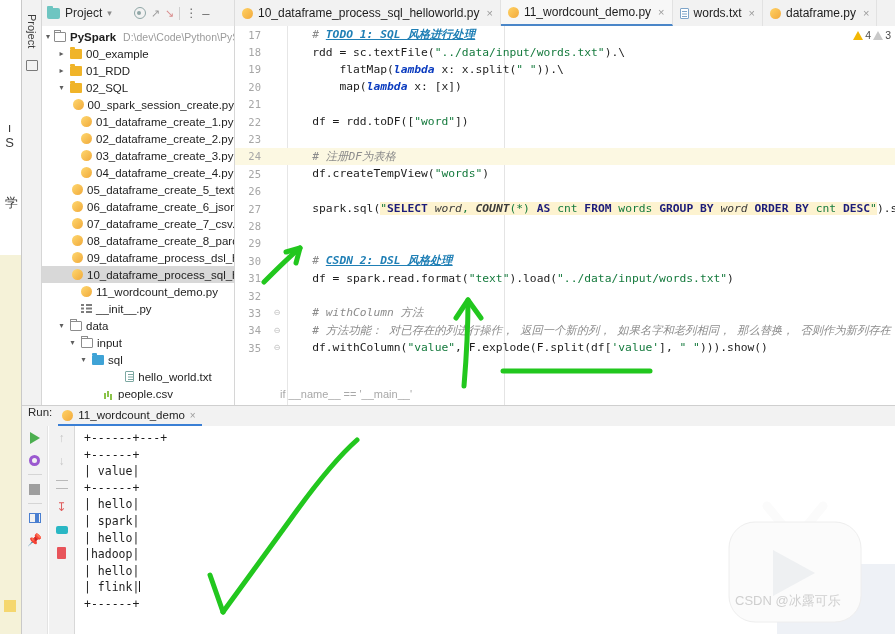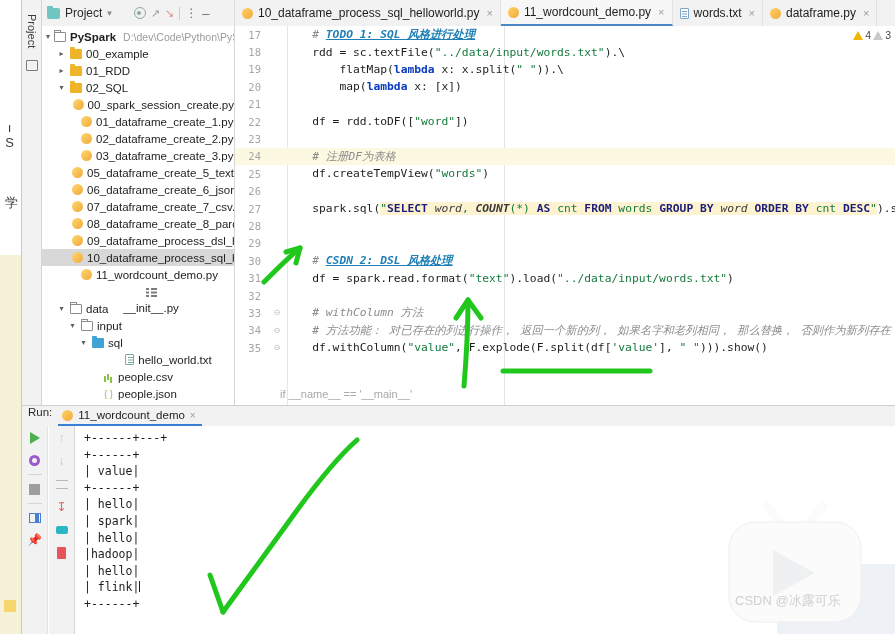--- a/index.html
+++ b/index.html
@@ -132,21 +132,21 @@
   .gutter-wrap { position:absolute; inset:0; }
   .code-line { position:relative; height:17.4px; display:flex; align-items:center; }
   .code-line.hl { background:#fcf8e2; }
   .lnum { width:34px; text-align:right; padding-right:8px; color:#a6a6a6;
           font-family:"DejaVu Sans Mono", monospace; font-size:10.5px; flex:none; }
   .fold { width:16px; text-align:center; color:#b8b8b8; font-size:8px; flex:none; }
   .ctext { font-family:"DejaVu Sans Mono", monospace; font-size:11.3px; white-space:pre; color:#1d1d1d; letter-spacing:0; }
   .cmt { color:#8c8c8c; font-style:italic; }
   .todo { color:#1f7fb5; font-weight:bold; font-style:italic; text-decoration:underline; }
   .str { color:#157a3d; }
-  .kw  { color:#0a3bbf; font-weight:bold; }
+  .kw  { color:#0a3bbf; font-weight:bold;font-style:italic; }
   .sqlhl { background:#fdf3d0; }
   .sqlkw { color:#1c1c7a; font-weight:bold; }
   .sqlid { color:#3a3a3a; font-style:italic; }
   .indent-guide { position:absolute; left:52px; top:0; bottom:0; width:1px; background:#e6e6e6; }
   .vsep { position:absolute; left:269px; top:0; bottom:0; width:1px; background:#e4e4e4; }
 
   .warnbar { position:absolute; right:4px; top:3px; display:flex; align-items:center; gap:2px; font-size:10.5px; color:#4a4a4a; z-index:6; }
   .tri { width:0;height:0;border-left:5px solid transparent;border-right:5px solid transparent; }
   .tri.y { border-bottom:9px solid #f2b705; }
   .tri.g { border-bottom:9px solid #c9c9c9; }
@@ -288,20 +288,25 @@
         <span class="tname">02_dataframe_create_2.py</span>
       </div>
       <div class="trow" style="padding-left: 26px;">
         <span class="tw"></span>
         <span class="py-dot"></span>
         <span class="tname">03_dataframe_create_3.py</span>
       </div>
       <div class="trow" style="padding-left: 26px;">
         <span class="tw"></span>
         <span class="py-dot"></span>
+        <span class="tname">04_dataframe_create_4.py</span>
+      </div>
+      <div class="trow" style="padding-left: 26px;">
+        <span class="tw"></span>
+        <span class="py-dot"></span>
         <span class="tname">05_dataframe_create_5_text.py</span>
       </div>
       <div class="trow" style="padding-left: 26px;">
         <span class="tw"></span>
         <span class="py-dot"></span>
         <span class="tname">06_dataframe_create_6_json.py</span>
       </div>
       <div class="trow" style="padding-left: 26px;">
         <span class="tw"></span>
         <span class="py-dot"></span>
@@ -320,21 +325,21 @@
       <div class="trow sel" style="padding-left: 26px;">
         <span class="tw"></span>
         <span class="py-dot"></span>
         <span class="tname">10_dataframe_process_sql_hellow</span>
       </div>
       <div class="trow" style="padding-left: 26px;">
         <span class="tw"></span>
         <span class="py-dot"></span>
         <span class="tname">11_wordcount_demo.py</span>
       </div>
-      <div class="trow" style="padding-left: 26px; flex-direction: column;">
+      <div class="trow" style="padding-left: 26px;">
         <span class="tw"></span>
         <span class="ini-ico"></span>
         <span class="tname">__init__.py</span>
       </div>
       <div class="trow" style="padding-left: 15px;">
         <span class="tw">▾</span>
         <span class="f-plain"></span>
         <span class="tname">data</span>
       </div>
       <div class="trow" style="padding-left: 26px;">

